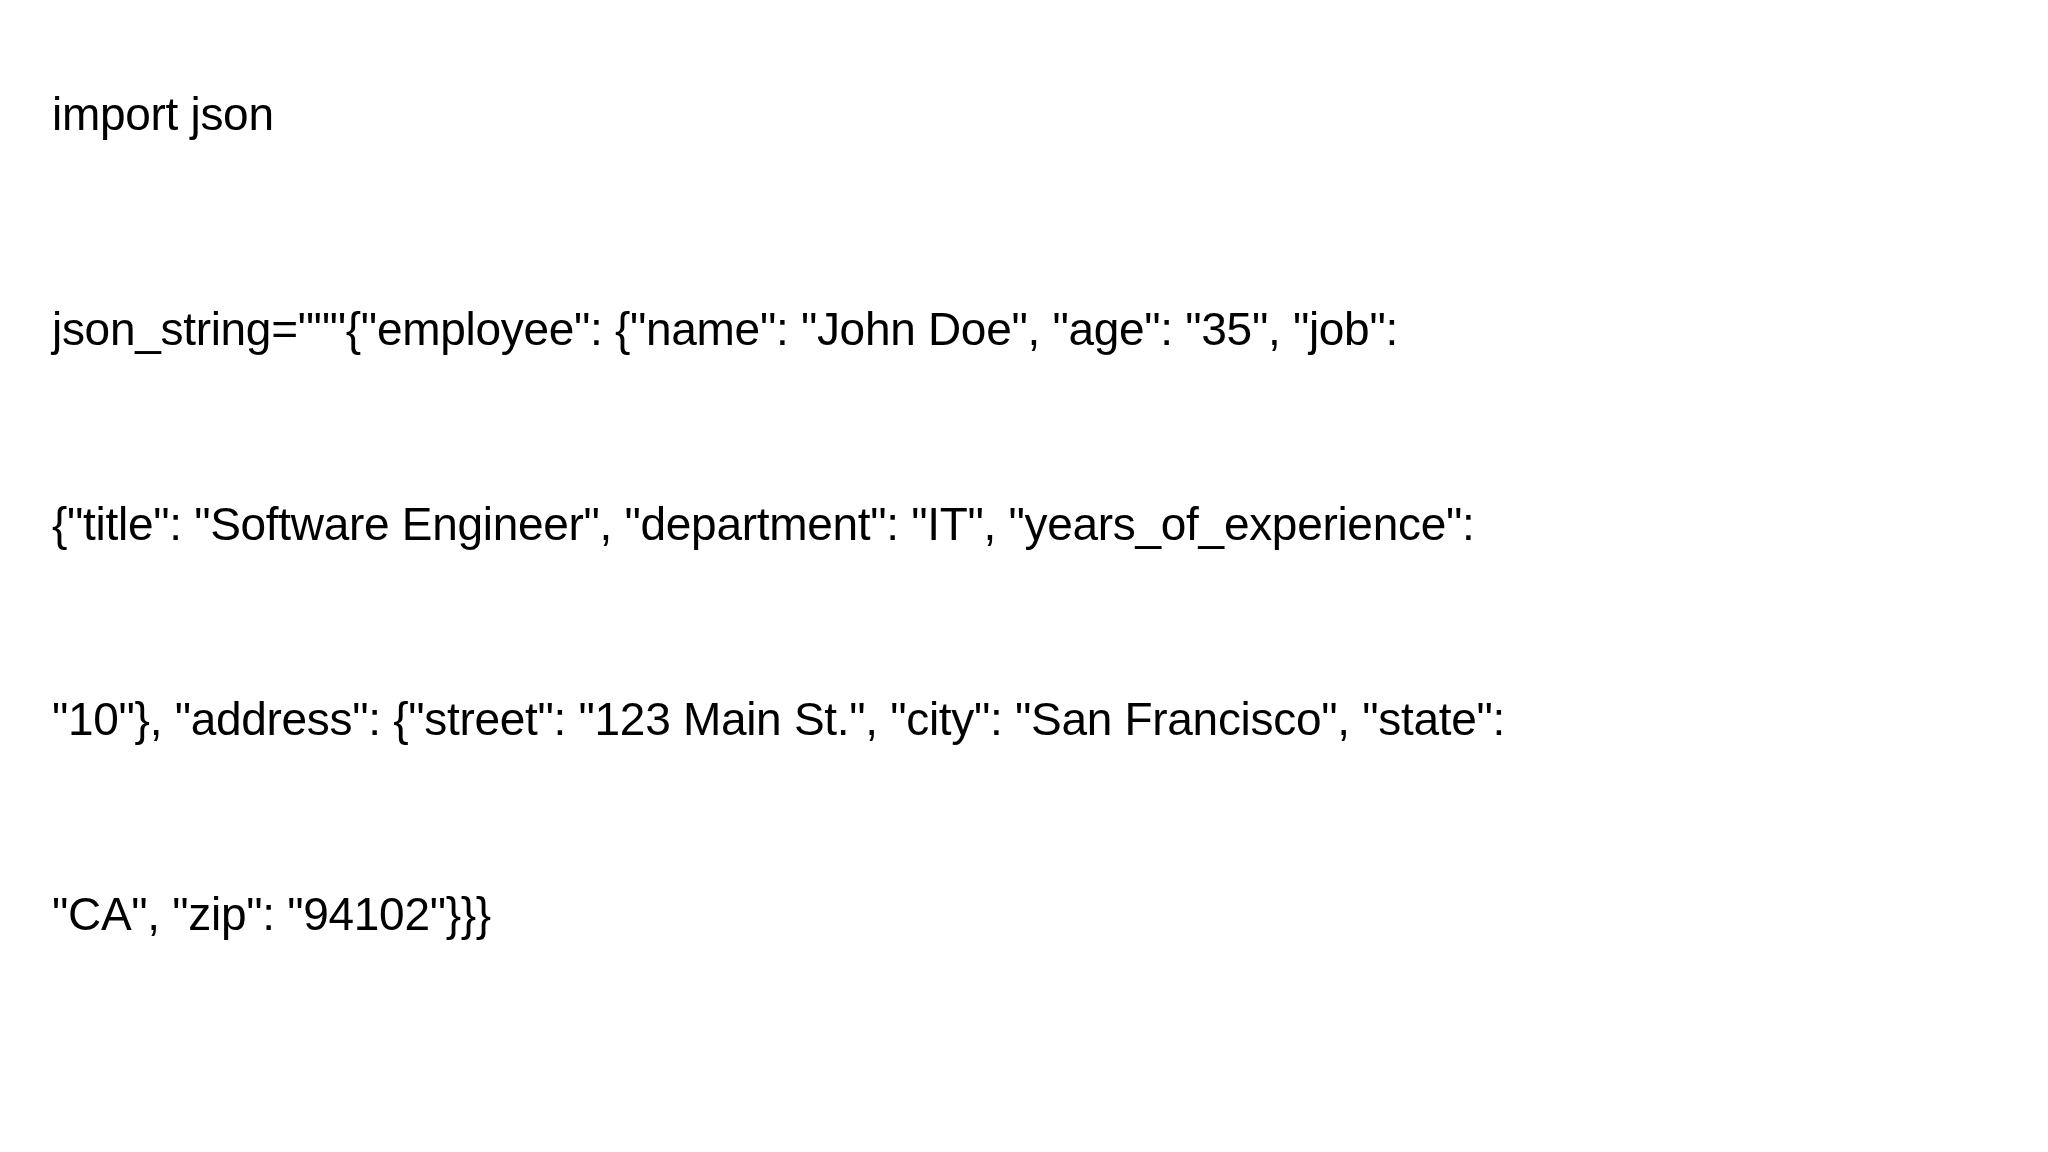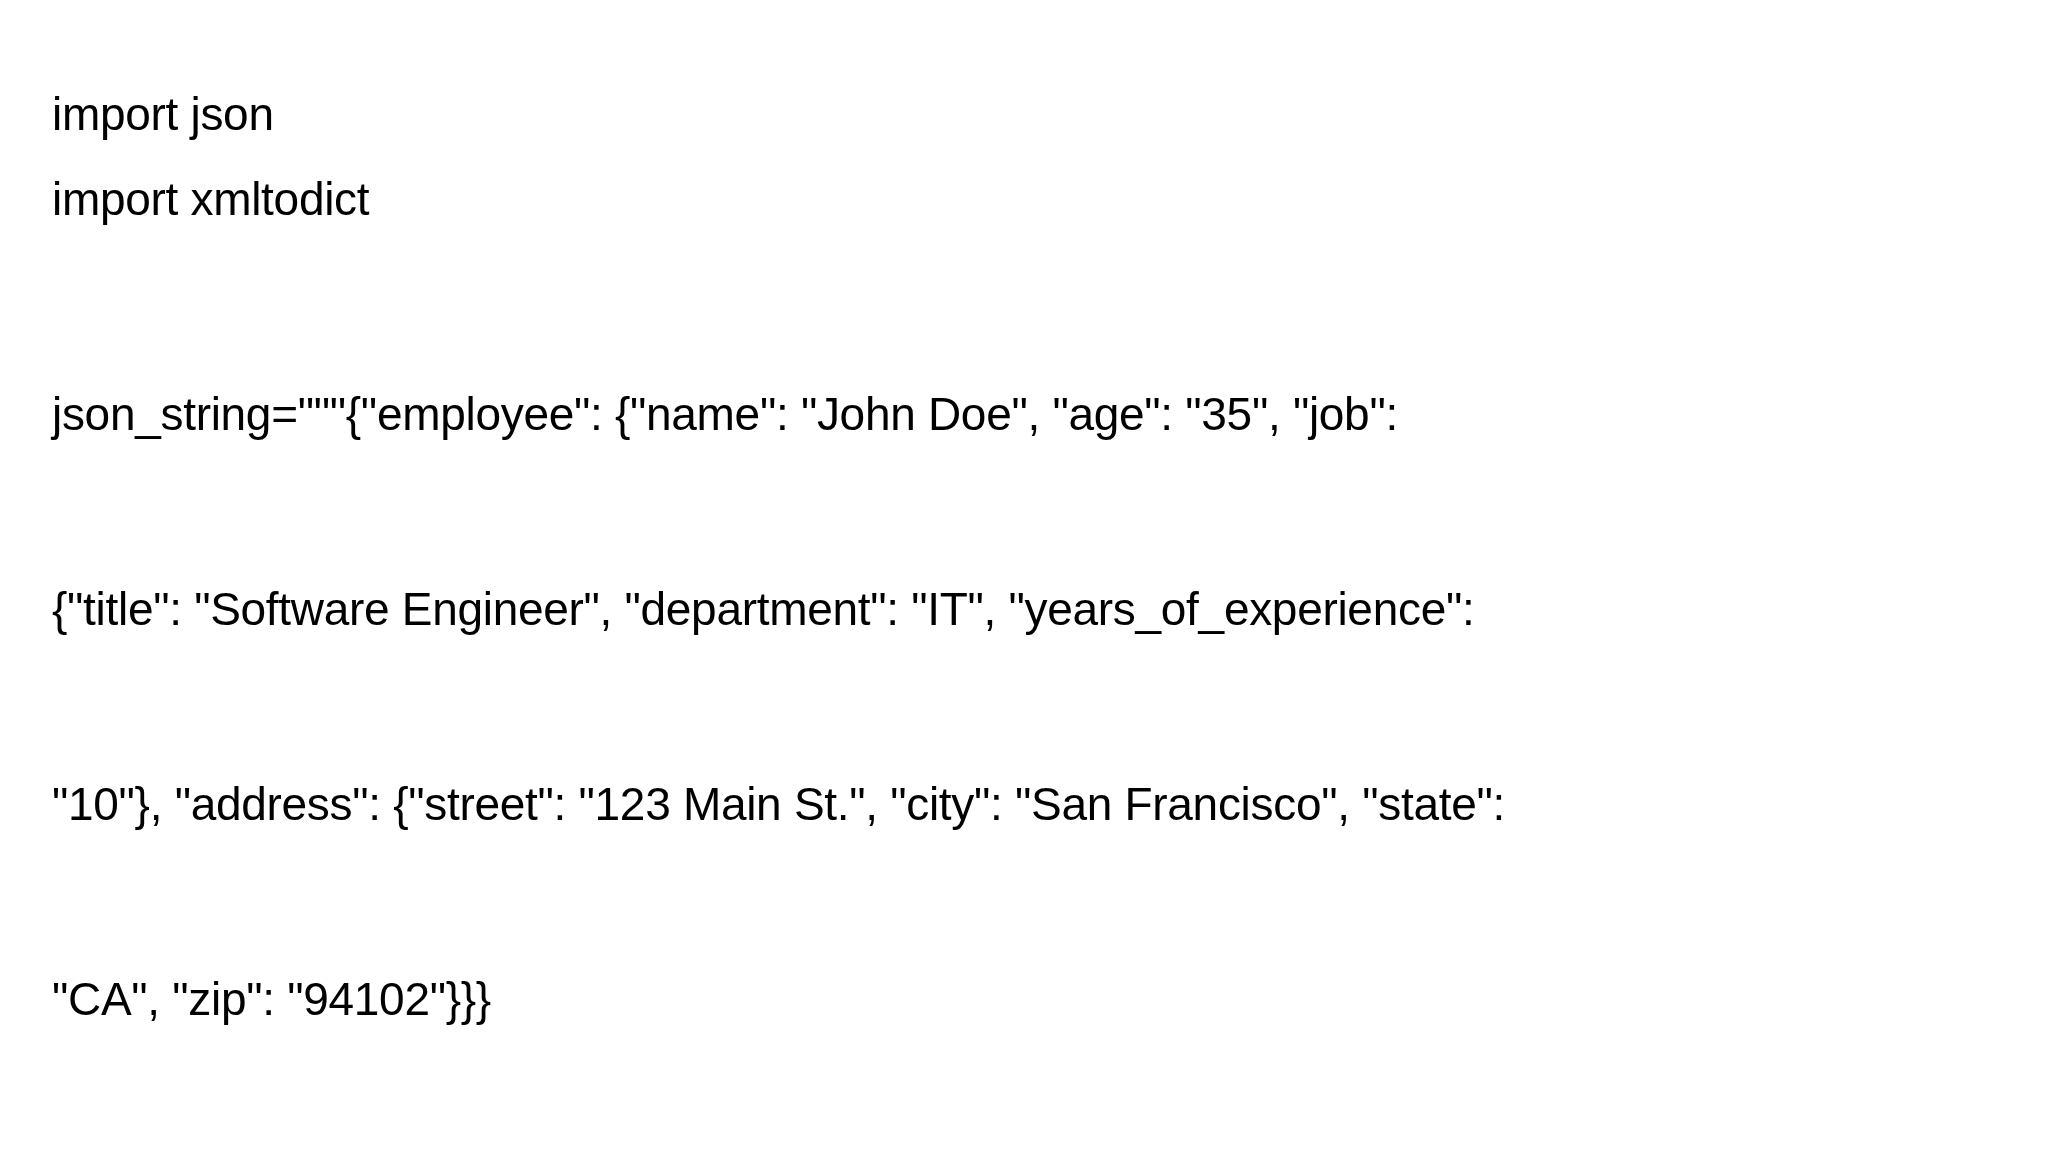--- a/index.html
+++ b/index.html
@@ -33,21 +33,20 @@
     white-space: pre;
   }
 </style>
 </head>
 <body>
 
 <div class="document">
 
   <div class="block">import json</div>
 
-  <div class="block">import xmltodict</div>
 
   <div class="block">
     <div class="line">json_string="""{"employee": {"name": "John Doe", "age": "35", "job":</div>
     <div class="line">{"title": "Software Engineer", "department": "IT", "years_of_experience":</div>
     <div class="line">"10"}, "address": {"street": "123 Main St.", "city": "San Francisco", "state":</div>
     <div class="line">"CA", "zip": "94102"}}}</div>
   </div>
 
 </div>
 

